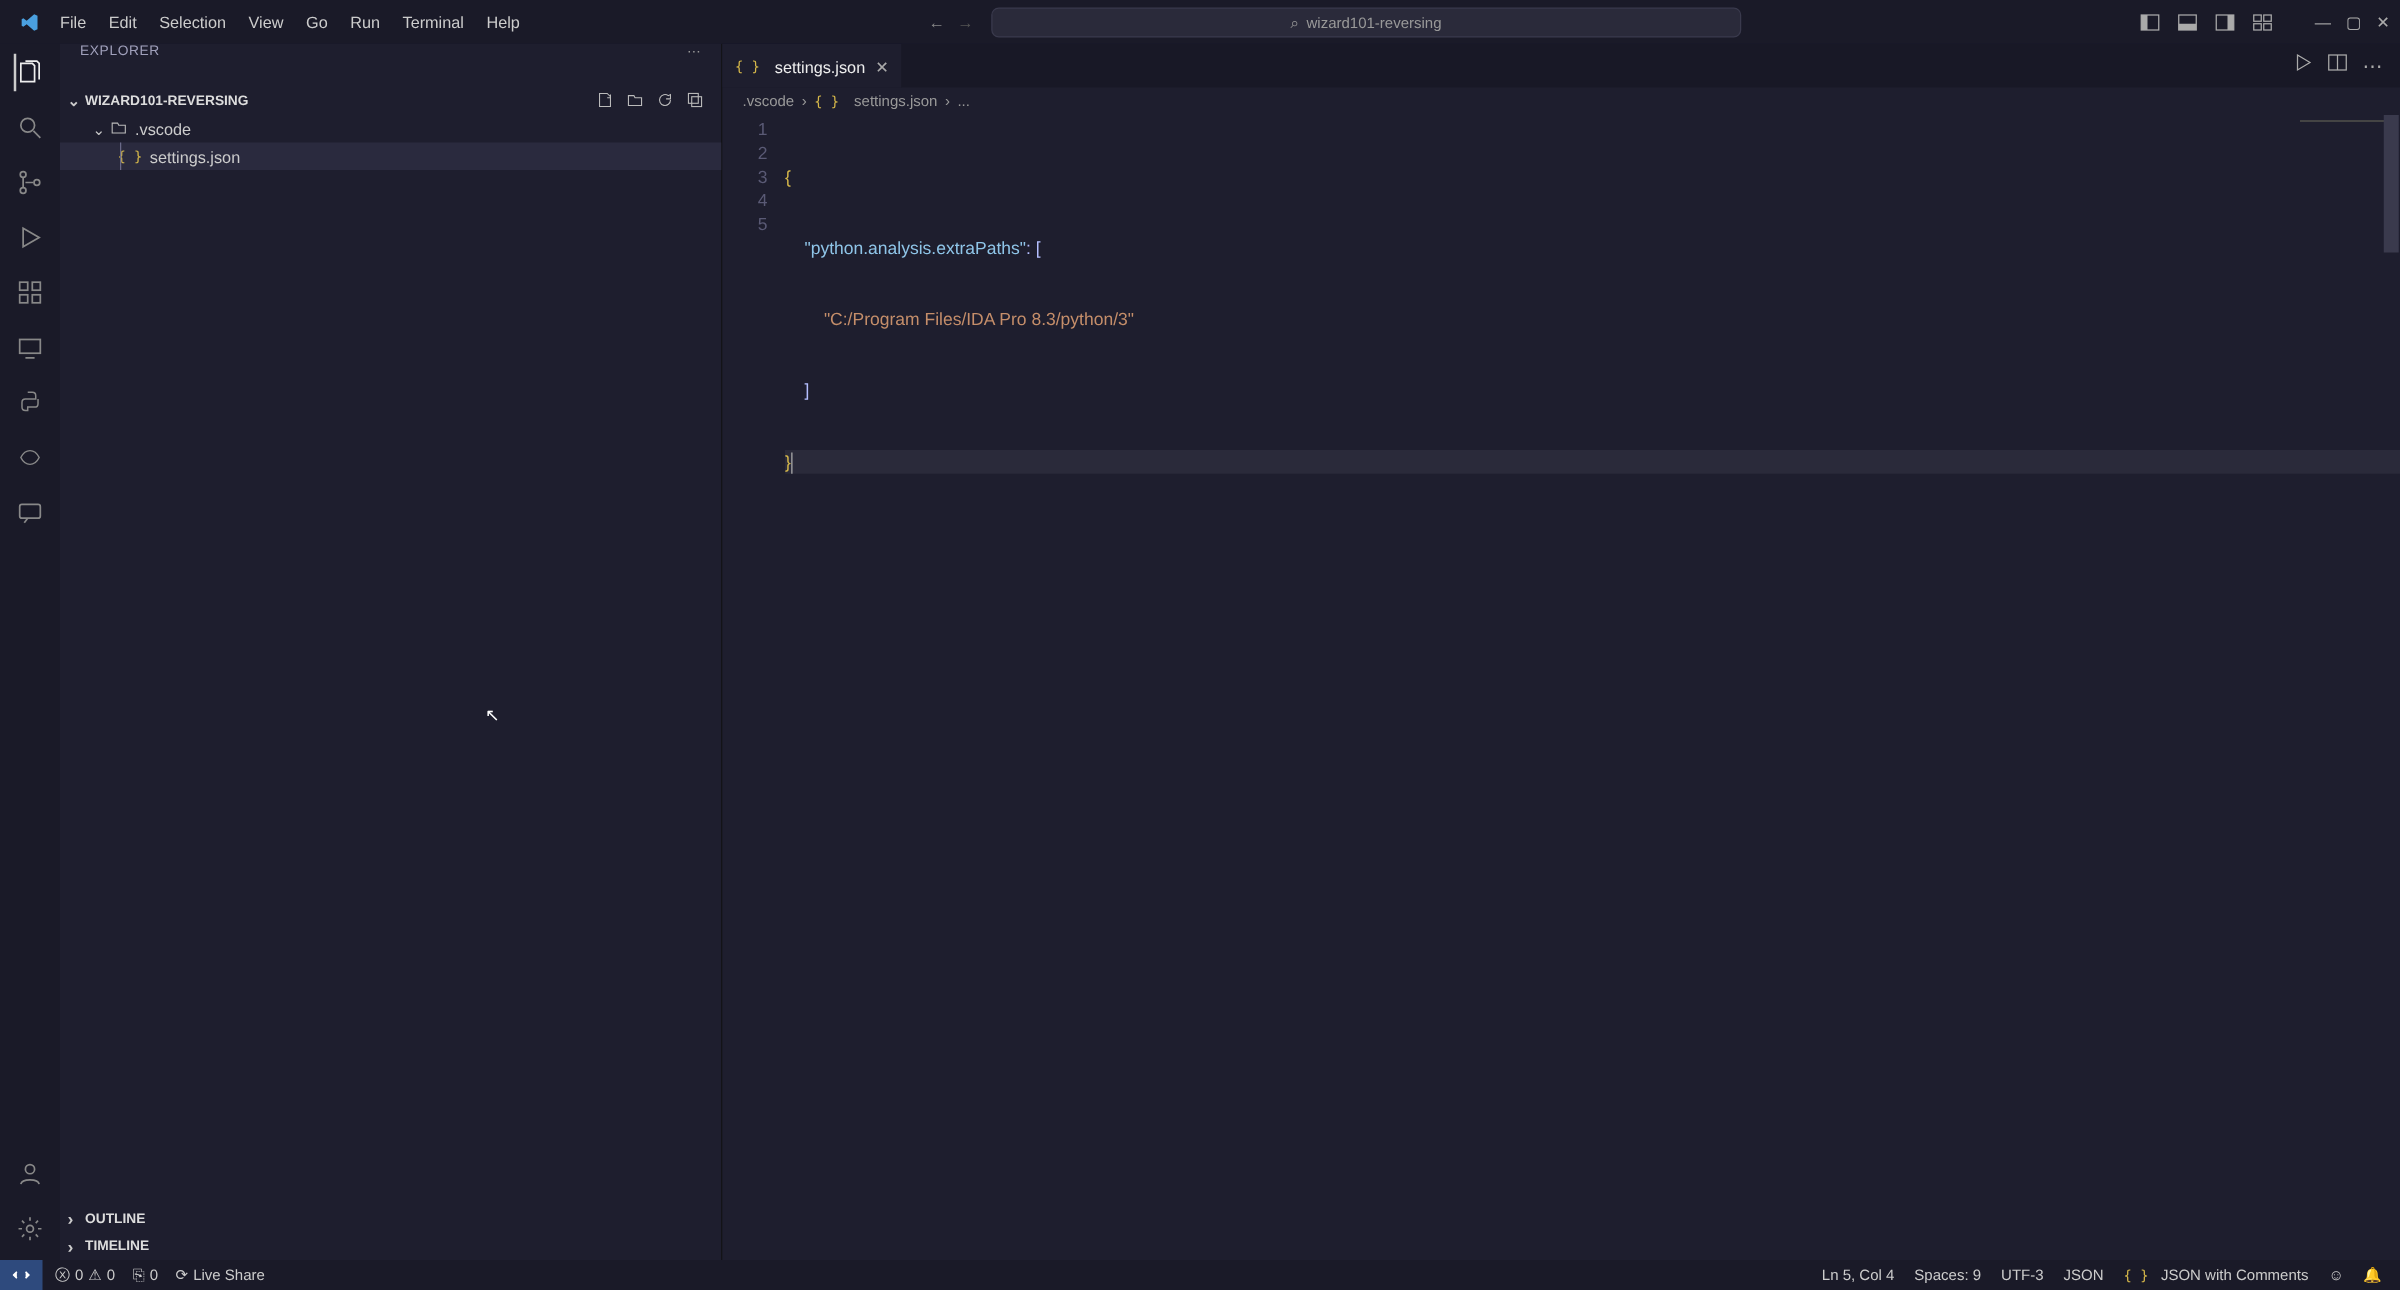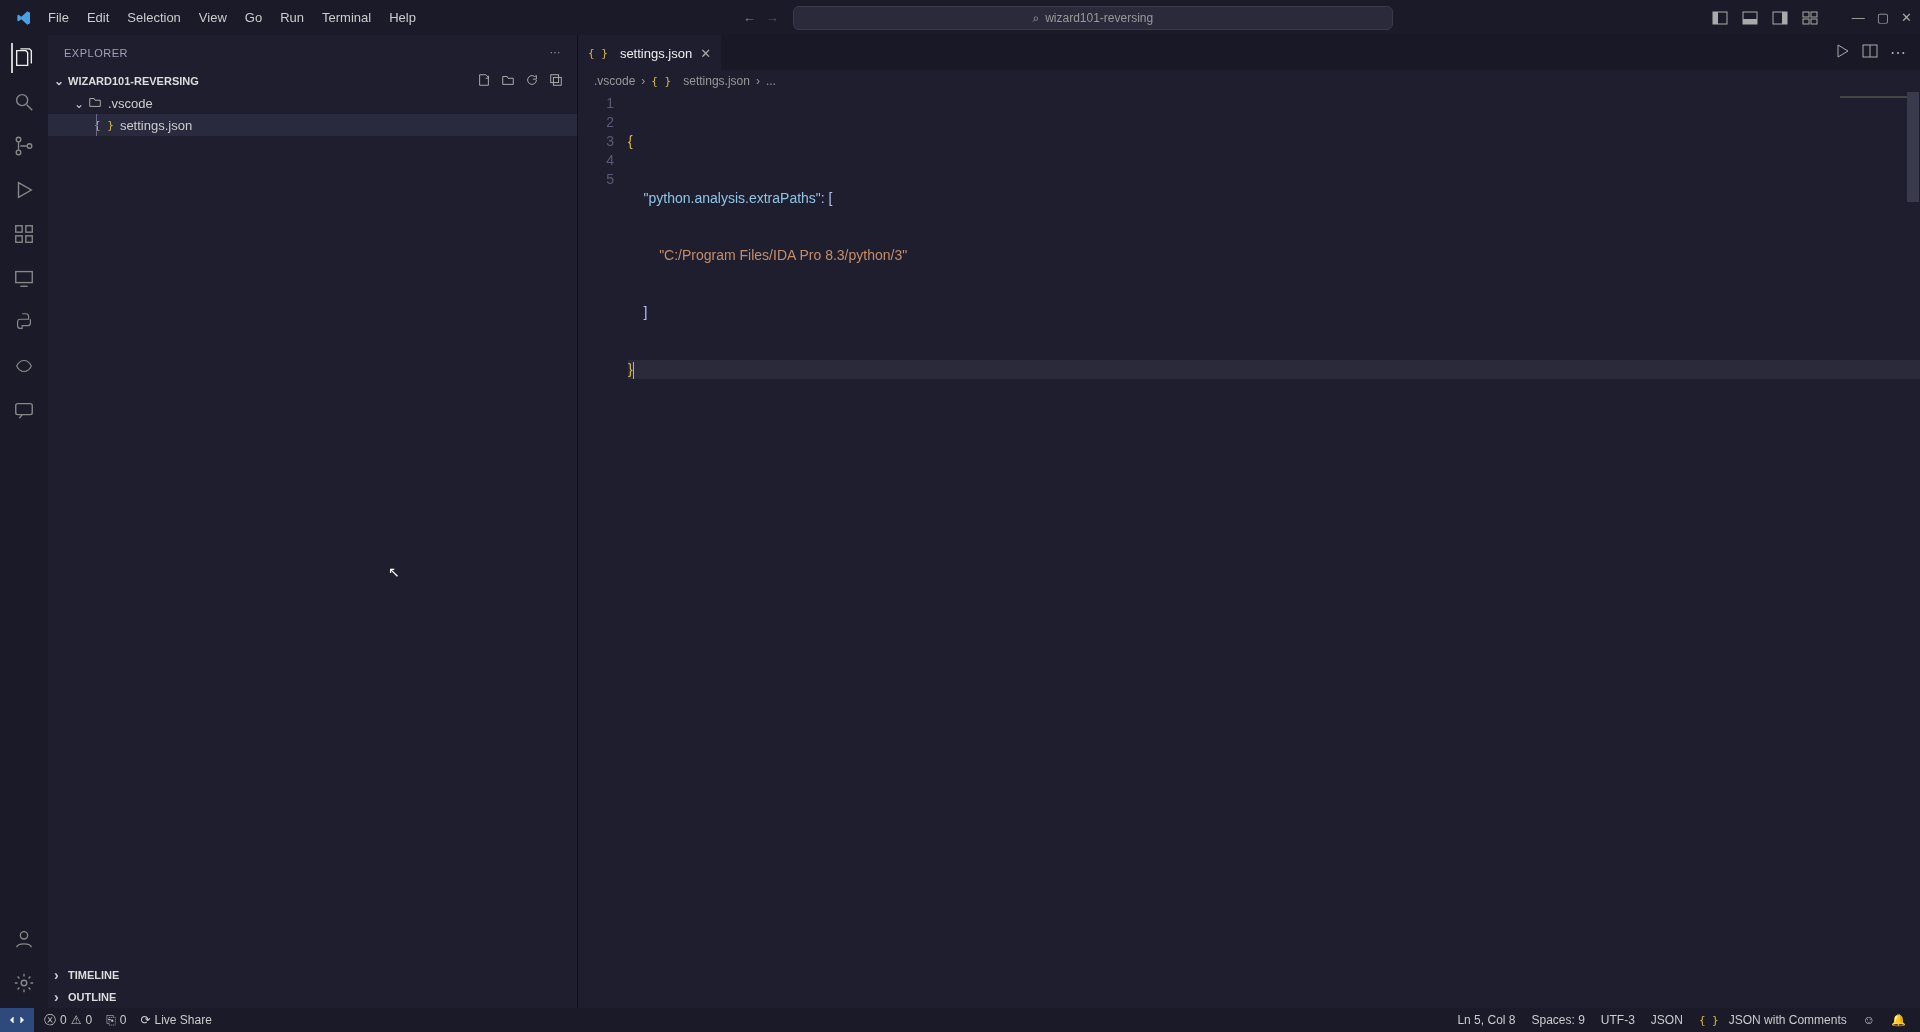--- a/index.html
+++ b/index.html
@@ -20,21 +20,21 @@
     
     .main { flex: 1; display: flex; overflow: hidden; }
     
     .activity-bar { width: 48px; background: #1a1a28; display: flex; flex-direction: column; align-items: center; padding-top: 10px; gap: 18px;}
     .activity-item { width: 26px; height: 26px; display: flex; align-items: center; justify-content: center; color: #888; cursor: pointer;}
     .activity-item.active { color: #eee;}
     .activity-item.active::before { content:""; position:absolute; left:0; width:2px; height:30px; background:#ccc;}
     .activity-spacer { flex: 1; }
     
     .sidebar { width: 530px; background: #1e1e2e; display: flex; flex-direction: column; border-right: 1px solid #111; }
-    .sidebar-header { height: 35px; display: flex; align-items: center; padding: 0 16px; font-size: 11px; text-transform: uppercase; color: #a0a0bb; letter-spacing: 0.5px;}
+    .sidebar-header { height: 35px; display: flex; align-items: flex-start; padding: 0 16px; font-size: 11px; text-transform: uppercase; color: #a0a0bb; letter-spacing: 0.5px;}
     .sidebar-header .dots { margin-left: auto; color: #999;}
     .folder-row { display:flex; align-items:center; height: 22px; padding-left: 6px; font-size: 11px; font-weight: 700; color: #ddd; text-transform: uppercase;}
     .folder-row .actions { margin-left:auto; display:flex; gap:10px; padding-right:14px; color:#aaa; font-size:13px; font-weight:400;}
     .tree { flex:1; }
     .tree-row { display:flex; align-items:center; height:22px; font-size:13px; color:#ccc; padding-left: 10px; cursor:pointer;}
     .tree-row.indent1 { padding-left: 26px;}
     .tree-row.indent2 { padding-left: 46px;}
     .tree-row.selected { background:#2a2a3e;}
     .tree-row.selected::before { content:""; position:absolute; left:48px; width:1px; height:22px; background:#6a6a88;}
     .chevron::before { content:"⌄"; display:inline-block; width:14px; font-size:12px; color:#ccc;}
@@ -243,25 +243,25 @@
         <span>.vscode</span>
       </div>
       <div class="tree-row indent2 selected" style="position:relative;">
         <span class="json-glyph"></span>
         <span>settings.json</span>
       </div>
     </div>
     <div class="sidebar-footer">
       <div class="collapsed-section">
         <span class="chevright"></span>
-        <span>Timeline</span>
+        <span>Outline</span>
       </div>
       <div class="collapsed-section">
         <span class="chevright"></span>
-        <span>Outline</span>
+        <span>Timeline</span>
       </div>
     </div>
   </div>
 
   <div class="editor-area">
     <div class="tab-row">
       <div class="tab">
         <span class="json-glyph"></span>
         <span>settings.json</span>
         <span class="tab-close">✕</span>
@@ -328,21 +328,21 @@
     <span class="status-item">
       <span>⎘</span>
         <span>0</span>
     </span>
     <span class="status-item">
       <span>⟳</span>
         <span>Live Share</span>
     </span>
   </div>
   <div class="status-right">
-    <span class="status-item">Ln 5, Col 8</span>
+    <span class="status-item">Ln 5, Col 4</span>
     <span class="status-item">Spaces: 9</span>
     <span class="status-item">UTF-3</span>
     <span class="status-item">JSON</span>
     <span class="status-item">
       <span class="json-glyph" style="color:#d6b84a;"></span>
       <span>JSON with Comments</span>
     </span>
     <span class="status-item">☺</span>
     <span class="status-item">🔔</span>
   </div>

